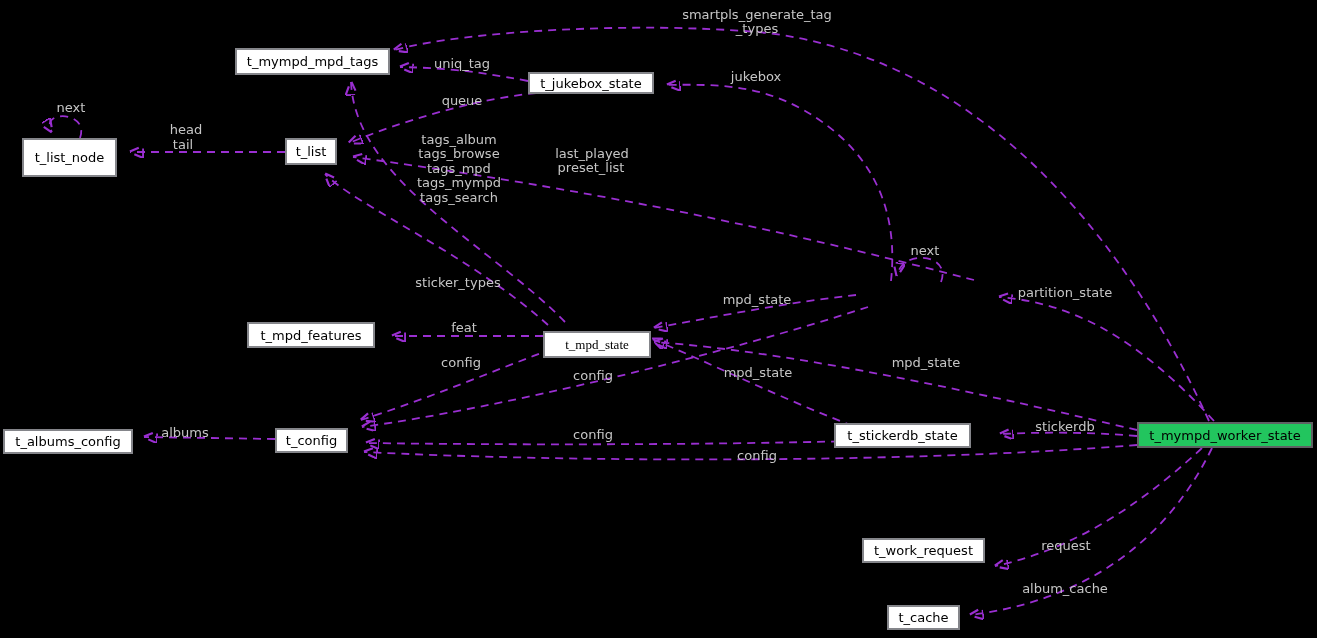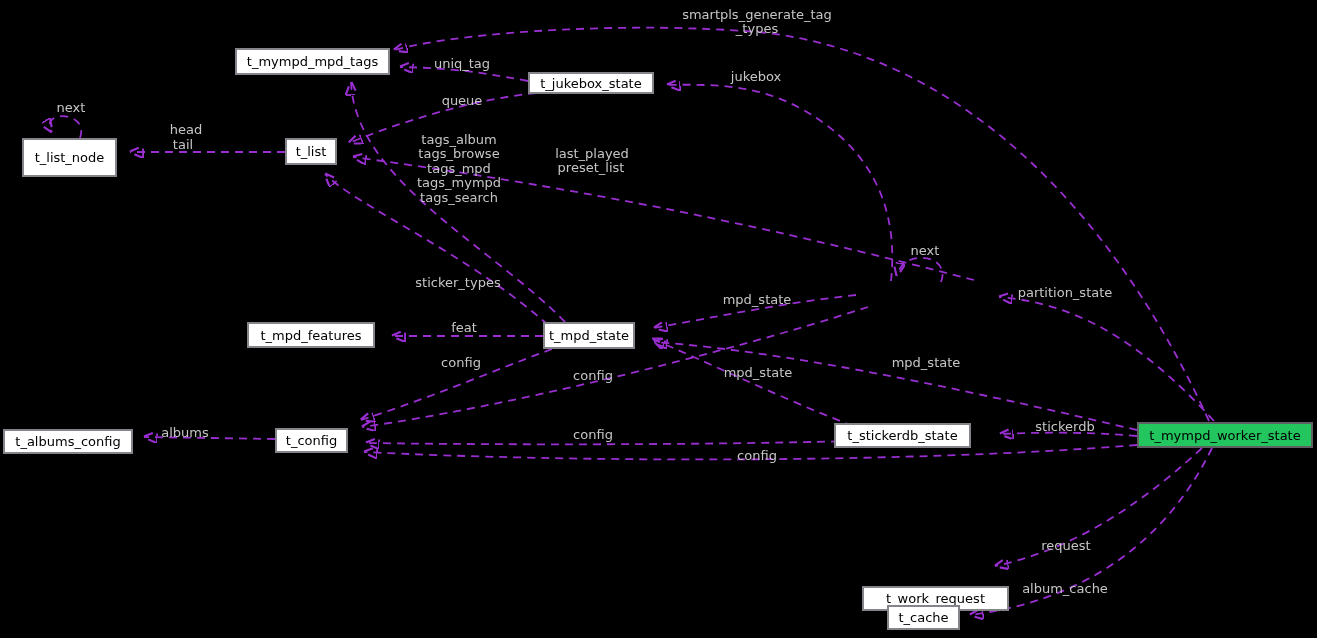--- a/index.html
+++ b/index.html
@@ -54,26 +54,26 @@
     <path d="M 1137,445 C 900,464 565,462 364,452" marker-end="url(#arr)"></path>
     <path d="M 1202,448 C 1130,515 1062,552 995,566" marker-end="url(#arr)"></path>
     <path d="M 1212,448 C 1160,555 1068,603 970,615" marker-end="url(#arr)"></path>
   </svg>
 
   <div class="node" style="left:235px;top:48px;width:155px;height:27px;">t_mympd_mpd_tags</div>
   <div class="node" style="left:528px;top:72px;width:126px;height:22px;">t_jukebox_state</div>
   <div class="node" style="left:22px;top:138px;width:95px;height:39px;">t_list_node</div>
   <div class="node" style="left:285px;top:138px;width:52px;height:27px;">t_list</div>
   <div class="node" style="left:247px;top:322px;width:128px;height:26px;">t_mpd_features</div>
-  <div class="node" style="left:543px;top:322px;width:92px;height:27px;">t_mpd_state</div>
+  <div class="node" style="left:543px;top:331px;width:108px;height:27px;font-family:Liberation Serif, serif;">t_mpd_state</div>
   <div class="node" style="left:3px;top:429px;width:130px;height:25px;">t_albums_config</div>
   <div class="node" style="left:275px;top:428px;width:73px;height:25px;">t_config</div>
   <div class="node" style="left:834px;top:423px;width:137px;height:25px;">t_stickerdb_state</div>
   <div class="node main" style="left:1137px;top:422px;width:176px;height:26px;">t_mympd_worker_state</div>
-  <div class="node" style="left:862px;top:586px;width:147px;height:25px;">t_work_request</div>
+  <div class="node" style="left:862px;top:538px;width:123px;height:25px;">t_work_request</div>
   <div class="node" style="left:887px;top:605px;width:73px;height:25px;">t_cache</div>
 
   <div class="elabel" style="left:757px;top:14px;text-align:center;">smartpls_generate_tag</div>
   <div class="elabel" style="left:757px;top:28px;">_types</div>
   <div class="elabel" style="left:462px;top:63px;">uniq_tag</div>
   <div class="elabel" style="left:756px;top:76px;">jukebox</div>
   <div class="elabel" style="left:462px;top:100px;">queue</div>
   <div class="elabel" style="left:71px;top:107px;">next</div>
   <div class="elabel" style="left:186px;top:129px;">head</div>
   <div class="elabel" style="left:183px;top:144px;">tail</div>

